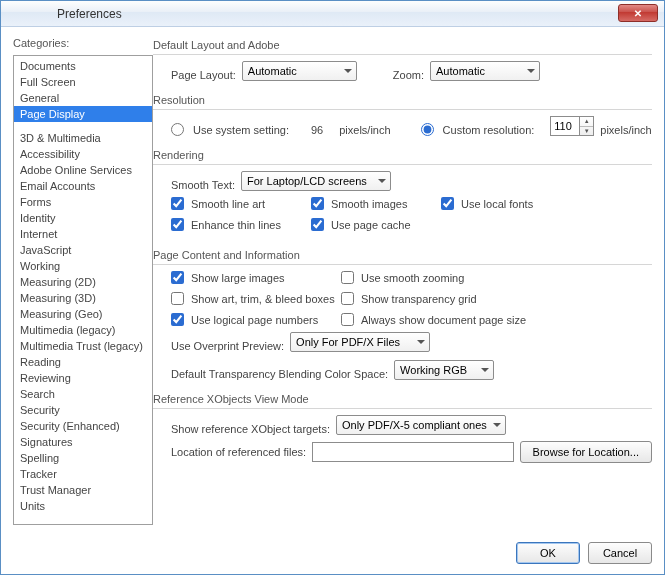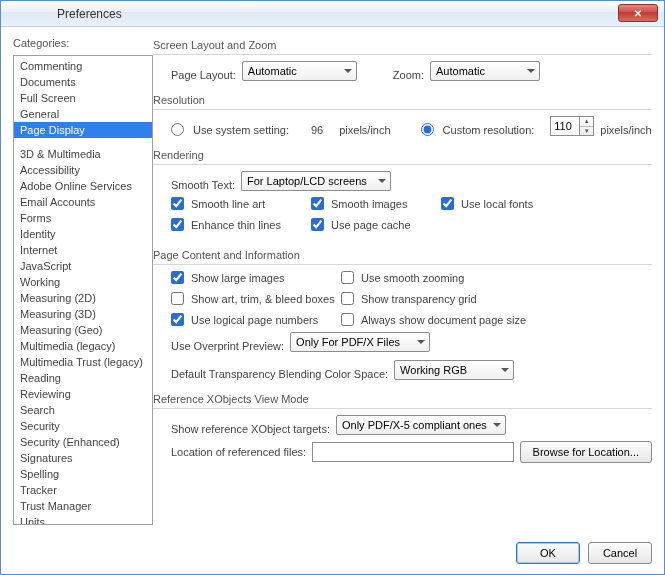--- a/index.html
+++ b/index.html
@@ -162,21 +162,20 @@
     <span class="title">Preferences</span>
     <div class="close-btn">
       <span>✕</span>
     </div>
   </div>
 
   <div class="body">
     <div class="sidebar">
       <div class="sidebar-label">Categories:</div>
       <div class="cat-list" id="cat-list">
-          <div class="cat-item">Commenting</div>
           <div class="cat-item">Documents</div>
           <div class="cat-item">Full Screen</div>
           <div class="cat-item">General</div>
           <div class="cat-item selected">Page Display</div>
           <div class="cat-gap"></div>
           <div class="cat-item">3D &amp; Multimedia</div>
           <div class="cat-item">Accessibility</div>
           <div class="cat-item">Adobe Online Services</div>
           <div class="cat-item">Email Accounts</div>
           <div class="cat-item">Forms</div>
@@ -198,21 +197,21 @@
           <div class="cat-item">Spelling</div>
           <div class="cat-item">Tracker</div>
           <div class="cat-item">Trust Manager</div>
           <div class="cat-item">Units</div>
         </div>
     </div>
 
     <div class="main">
 
       <div class="group">
-        <div class="group-title">Screen Layout and Zoom</div>
+        <div class="group-title">Default Layout and Adobe</div>
         <div class="hr"></div>
         <div class="row">
           <span class="lbl">Page Layout:</span>
           <span class="combo-wrap">
             <select style="width:115px">
               <option>Automatic</option>
             </select>
           </span>
           <span style="width:24px"></span>
           <span class="lbl">Zoom:</span>
@@ -317,21 +316,21 @@
           <span class="lbl">Use Overprint Preview:</span>
           <span class="combo-wrap">
             <select style="width:140px">
               <option>Only For PDF/X Files</option>
             </select>
           </span>
         </div>
         <div class="row" style="margin-top:8px">
           <span class="lbl">Default Transparency Blending Color Space:</span>
           <span class="combo-wrap">
-            <select style="width:120px">
+            <select style="width:100px">
               <option>Working RGB</option>
             </select>
           </span>
         </div>
       </div>
 
       <div class="group">
         <div class="group-title">Reference XObjects View Mode</div>
         <div class="hr"></div>
         <div class="row">

